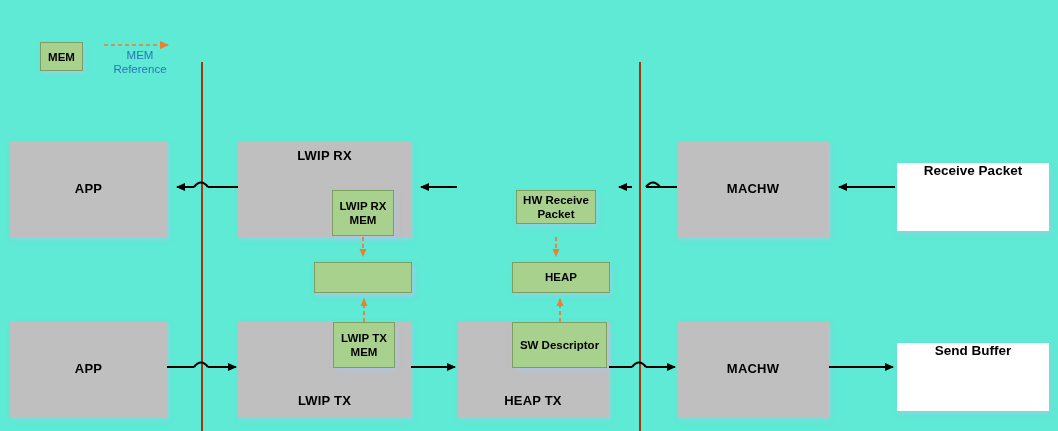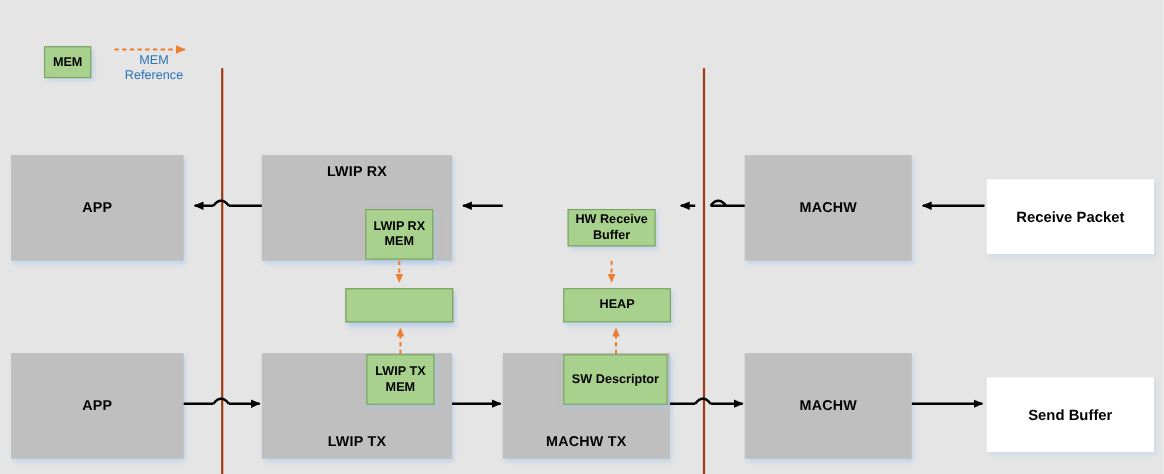--- a/index.html
+++ b/index.html
@@ -7,21 +7,21 @@
     padding: 0;
     background: #ffffff;
   }
   body {
     font-family: "Liberation Sans", sans-serif;
   }
   #canvas {
     position: relative;
     width: 1058px;
     height: 431px;
-    background: #e5e5e5;
+    background: #5eead4;
     overflow: hidden;
   }
   .vline {
     position: absolute;
     width: 2px;
     background: #9E3A12;
   }
   .gbox {
     position: absolute;
     background: #BFBFBF;
@@ -66,21 +66,21 @@
     font-weight: bold;
     color: #000000;
     text-align: center;
     line-height: 1.25;
   }
   .whitebox {
     position: absolute;
     background: #FFFFFF;
     box-shadow: 2px 3px 5px rgba(170, 200, 235, 0.5);
     display: flex;
-    align-items: center;
+    align-items: flex-start;
     justify-content: center;
     box-sizing: border-box;
   }
   .whitebox .lbl {
     font-size: 13.5px;
     font-weight: bold;
     color: #000000;
     text-align: center;
   }
   .legend-mem {
@@ -146,21 +146,21 @@
   </div>
 
   <div class="greenbox" style="left:314px; top:262px; width:98px; height:31px;">
     <span class="lbl">HEAP</span>
   </div>
 
 
   <div class="greenbox" style="left:516px; top:190px; width:80px; height:34px;">
     <span class="lbl">
       <span>HW Receive</span><br>
-      <span>Buffer</span>
+      <span>Packet</span>
     </span>
   </div>
 
   <div class="greenbox" style="left:512px; top:262px; width:98px; height:31px;">
     <span class="lbl">HEAP</span>
   </div>
 
   <div class="gbox mid-label" style="left:677px; top:141px; width:152px; height:96px;">
     <span class="lbl">MACHW</span>
   </div>
@@ -180,21 +180,21 @@
   <div class="greenbox" style="left:333px; top:322px; width:62px; height:46px;">
     <span class="lbl">
       <span>LWIP TX</span><br>
       <span>MEM</span>
     </span>
   </div>
 
   <div class="greenbox" style="left:314px; top:262px; width:98px; height:31px;" hidden=""></div>
 
   <div class="gbox bottom-label" style="left:457px; top:321px; width:152px; height:96px;">
-    <span class="lbl">MACHW TX</span>
+    <span class="lbl">HEAP TX</span>
   </div>
 
   <div class="greenbox" style="left:512px; top:322px; width:95px; height:46px;justify-content:center;">
     <span class="lbl">SW Descriptor</span>
   </div>
 
   <div class="gbox mid-label" style="left:677px; top:321px; width:152px; height:96px;">
     <span class="lbl">MACHW</span>
   </div>
 

